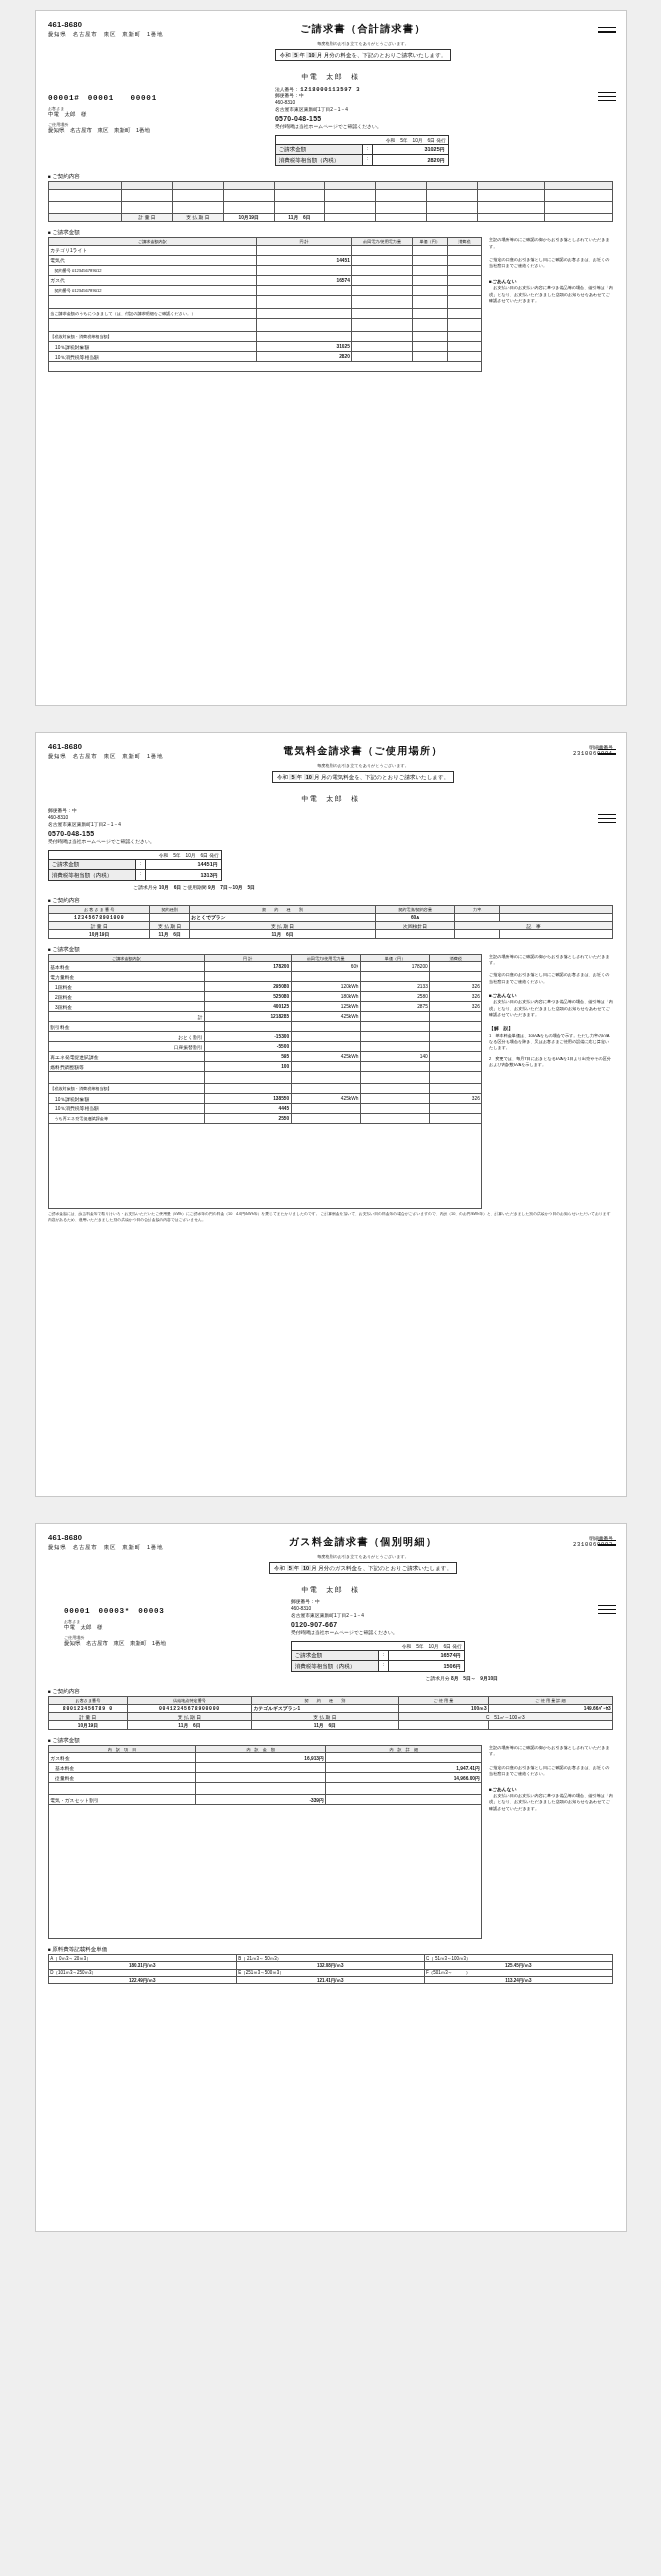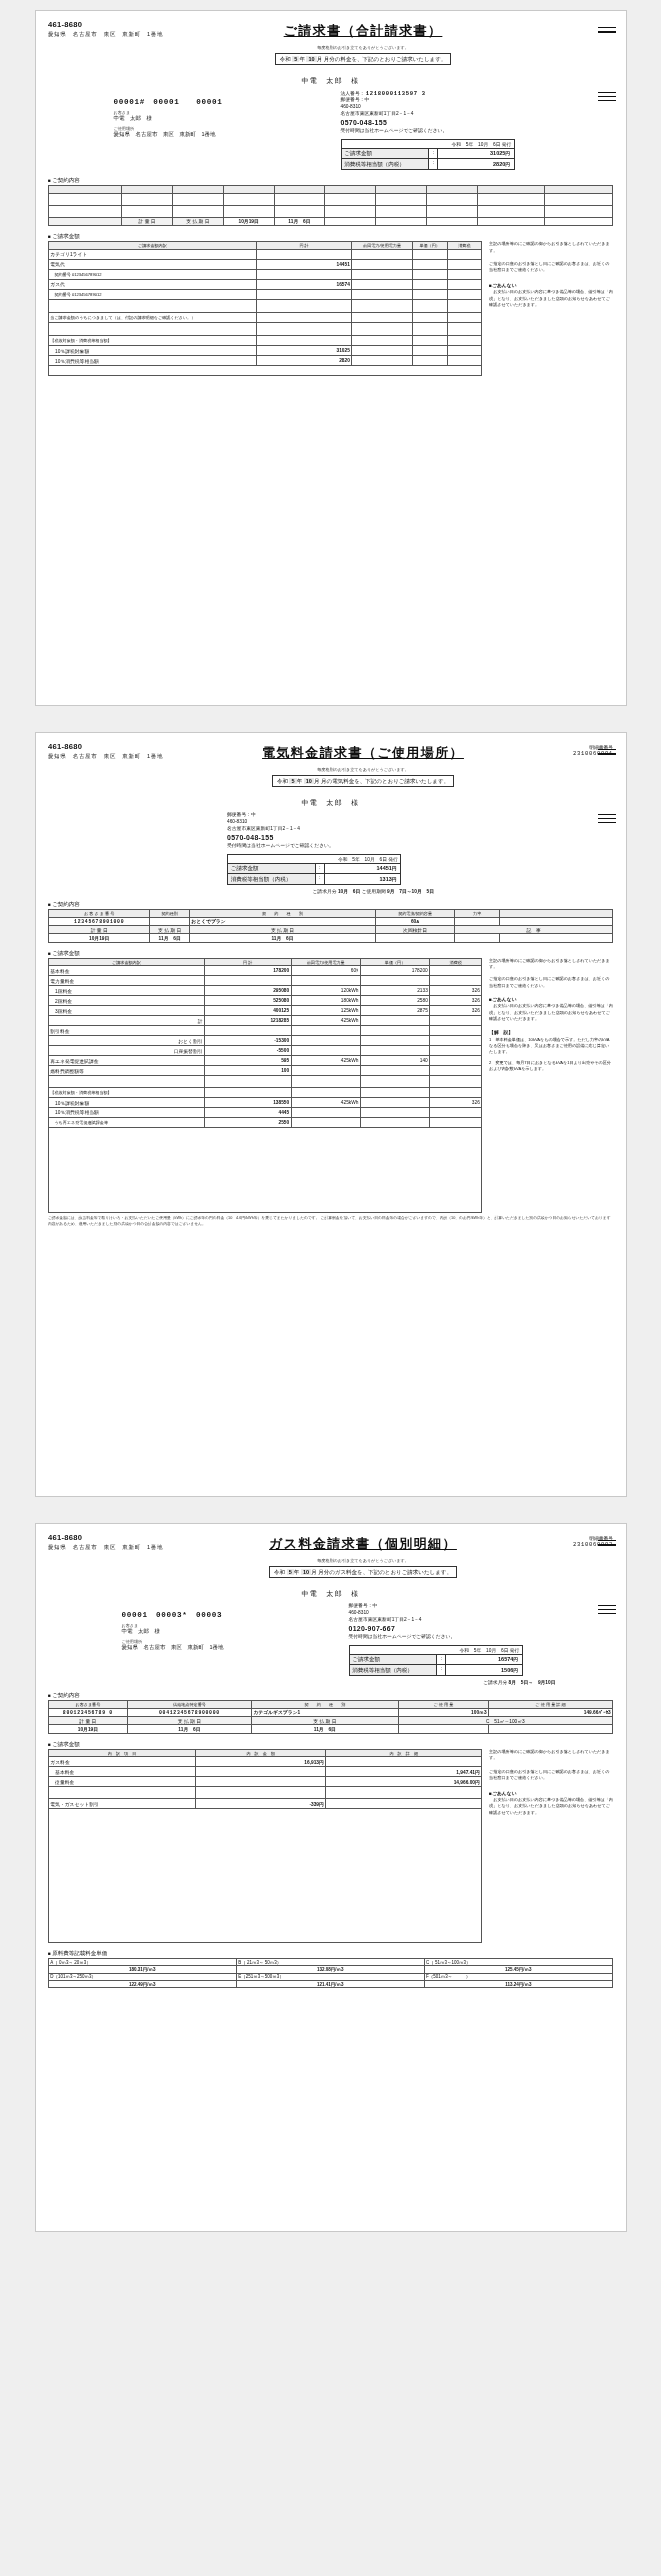--- a/index.html
+++ b/index.html
@@ -11,35 +11,35 @@
     width:592px;margin:0 auto 26px auto;background:#ffffff;
     border:0.7px solid #c8c8c8;position:relative;
     padding:9.6px 12.4px 12.4px 12.4px;box-sizing:border-box;
   }
   .sheet.s1{height:696px;margin-top:9.6px;}
   .sheet.s2{height:765px;}
   .sheet.s3{height:709px;margin-bottom:16.5px;}
 
   
   .row{display:flex;}
-  .sb{justify-content:center;}
+  .sb{justify-content:flex-start;}
   .tiny{font-size:4.1px;}
   .xs{font-size:4.8px;}
   .sm{font-size:5.5px;}
   .b{font-weight:bold;}
   .ctr{text-align:center;}
   .rt{text-align:right;}
 
   
   .hdr{display:flex;align-items:flex-start;}
   .hdr-left{width:148px;}
   .zip{font-size:7.6px;font-weight:bold;letter-spacing:0.3px;}
   .addr1{font-size:5.5px;margin-top:1.4px;letter-spacing:0.7px;}
   .hdr-mid{flex:1;text-align:center;padding-top:1.4px;}
-  .doc-title{font-size:13px;font-weight:bold;letter-spacing:1.4px;text-decoration:underline;}
+  .doc-title{font-size:10px;font-weight:bold;letter-spacing:1.4px;}
   .doc-sub{font-size:4.1px;margin-top:5.5px;color:#333;}
   .era-box{
     margin:3.4px auto 0 auto;border:0.7px solid #333;font-size:5.5px;
     padding:1.4px 4.1px;display:inline-block;background:#fff;
   }
   .era-box .hl{background:#e9e9e9;padding:0 2.1px;font-weight:bold;}
   .hdr-right{width:83px;text-align:right;font-size:4.8px;padding-top:1.4px;}
 
   .cust-name{font-size:6.9px;margin:11px 0 4.1px 0;text-align:center;letter-spacing:1.4px;}
   .numrow{font-size:7.6px;font-weight:bold;letter-spacing:1.4px;margin:6.9px 0 2.8px 0;}

